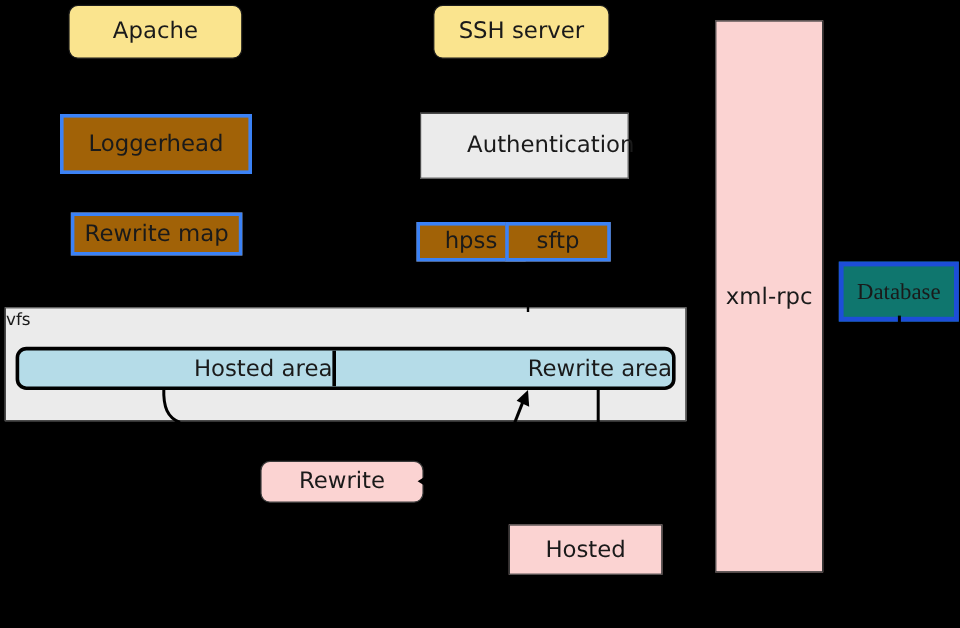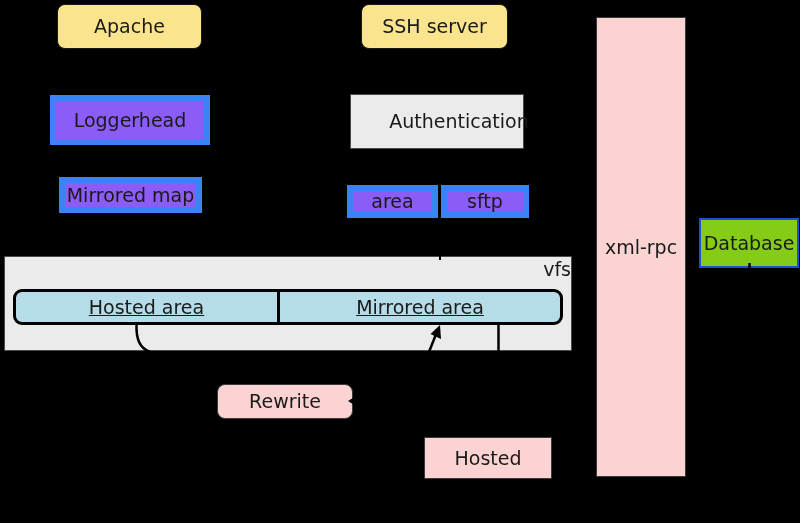--- a/index.html
+++ b/index.html
@@ -8,41 +8,41 @@
     background:#000000;
     font-family:"DejaVu Sans","Liberation Sans",sans-serif;
     color:#1a1a1a;
   }
   .node{
     position:absolute;box-sizing:border-box;
     display:flex;align-items:center;justify-content:center;
     font-size:19px;line-height:1;white-space:nowrap;
   }
   .yellow{background:#FAE48E;border:1.5px solid #1a1a1a;border-radius:8px;}
-  .green {background:#8b5cf6;border:6px solid #3b82f6;}
+  .green {background:#a16207;border:3px solid #3b82f6;}
   .gray  {background:#EBEBEB;border:1px solid #4a4a4a;}
-  .blue  {background:#84cc16;border:2px solid #1d4ed8;}
+  .blue  {background:#0f766e;border:4px solid #1d4ed8;font-family:Liberation Serif, serif;}
   .pink  {background:#FBD3D2;border:1px solid #3a3a3a;}
 
   #apache    {left:57px; top:4px;  width:145px;height:45px;}
   #ssh-server{left:361px;top:4px;  width:147px;height:45px;}
   #loggerhead{left:50px; top:95px; width:160px;height:50px;}
   #rewrite-map{left:59px;top:177px;width:143px;height:36px;}
   #authentication{left:350px;top:94px;width:174px;height:55px;padding-left:44px;}
   #hpss{left:347px;top:185px;width:91px;height:33px;}
-  #sftp{left:441px;top:185px;width:88px;height:33px;}
+  #sftp{left:421px;top:185px;width:88px;height:33px;}
 
   #vfs{left:4px;top:256px;width:568px;height:95px;display:block;}
-  #vfs-label{position:absolute;top:3px;left:0;width:100%;text-align:right;font-size:19px;}
+  #vfs-label{position:absolute;top:3px;left:0;width:100%;text-align:left;font-size:14px;}
   #vfs-inner{
     position:absolute;left:8px;top:32px;width:550px;height:36px;
     box-sizing:border-box;border:3px solid #000;border-radius:9px;
     background:#B5DCE8;display:flex;overflow:hidden;
   }
-  .vfs-cell{display:flex;align-items:center;justify-content:center;font-size:19px;height:100%;box-sizing:border-box;text-decoration:underline;}
+  .vfs-cell{display:flex;align-items:center;justify-content:flex-end;font-size:19px;height:100%;box-sizing:border-box;}
   #hosted-area{width:264px;border-right:3px solid #000;}
   #mirrored-area{flex:1;}
 
   #puller {left:217px;top:384px;width:136px;height:35px;border-radius:8px;}
   #scanner{left:424px;top:437px;width:128px;height:42px;}
   #xml-rpc{left:596px;top:17px;width:90px;height:460px;justify-content:center;}
   #database{left:699px;top:218px;width:100px;height:50px;}
 
   #connector-overlay{
     position:absolute;left:0;top:0;width:800px;height:523px;
@@ -58,43 +58,43 @@
 
 <div class="node yellow" id="ssh-server">
   <span>SSH server</span>
 </div>
 
 <div class="node green" id="loggerhead">
   <span>Loggerhead</span>
 </div>
 
 <div class="node green" id="rewrite-map">
-  <span>Mirrored map</span>
+  <span>Rewrite map</span>
 </div>
 
 <div class="node gray" id="authentication">
   <span>Authentication</span>
 </div>
 
 <div class="node green" id="hpss">
-  <span>area</span>
+  <span>hpss</span>
 </div>
 
 <div class="node green" id="sftp">
   <span>sftp</span>
 </div>
 
 <div class="node gray" id="vfs">
   <div id="vfs-label">vfs</div>
   <div id="vfs-inner">
     <div class="vfs-cell" id="hosted-area">
       <span>Hosted area</span>
     </div>
     <div class="vfs-cell" id="mirrored-area">
-      <span>Mirrored area</span>
+      <span>Rewrite area</span>
     </div>
   </div>
 </div>
 
 <div class="node pink" id="puller">
   <span>Rewrite</span>
 </div>
 
 <div class="node pink" id="scanner">
   <span>Hosted</span>

